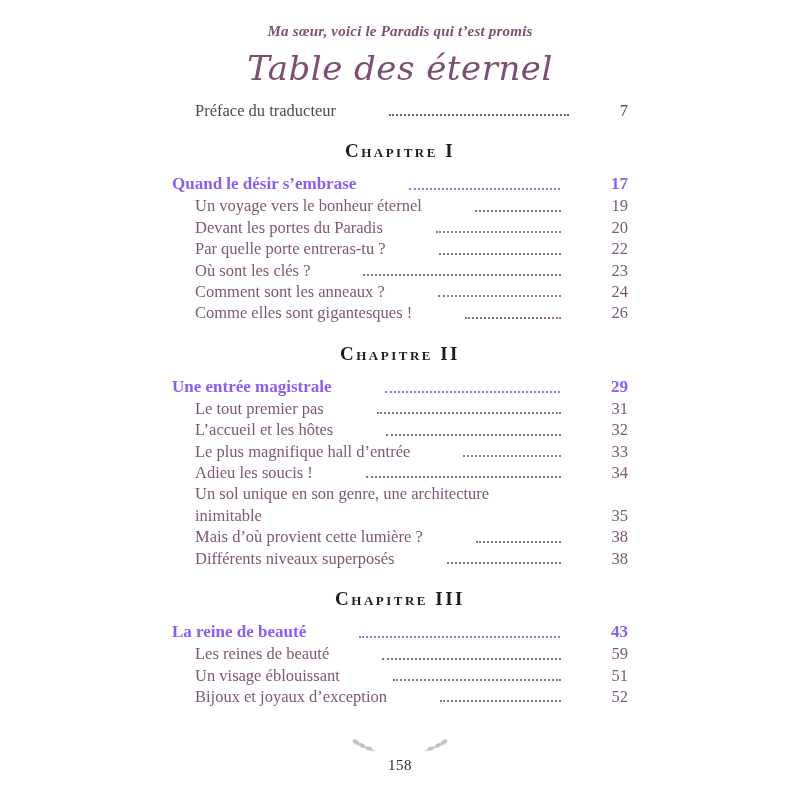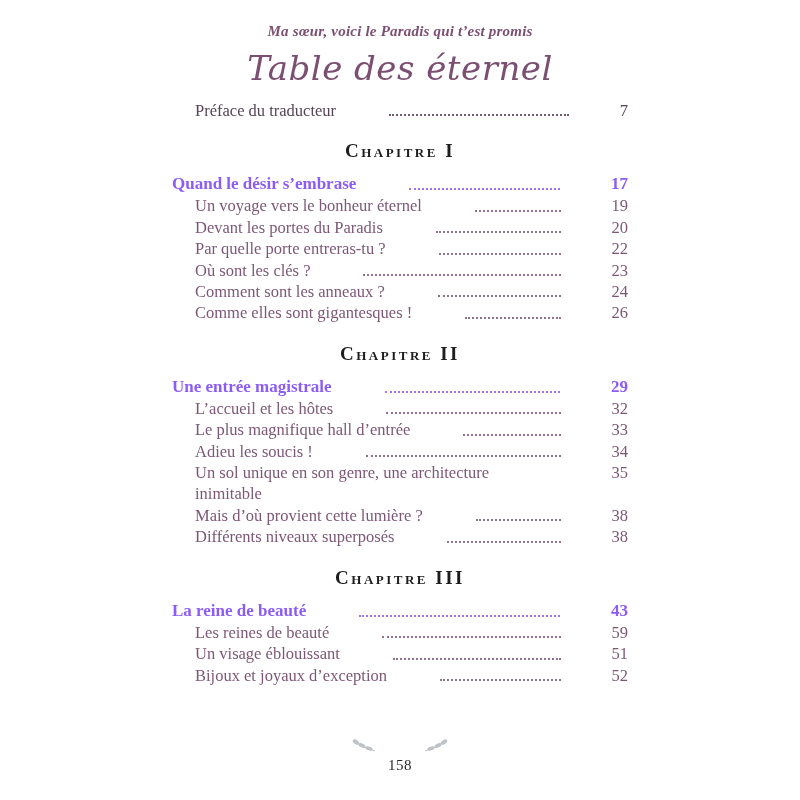--- a/index.html
+++ b/index.html
@@ -29,21 +29,21 @@
     letter-spacing: 0.5px;
     color: #7b4f71;
   }
   .toc {
     width: 456px;
     margin: 12px auto 0;
     font-size: 16.5px;
   }
   .row {
     display: flex;
-    align-items: flex-start;
+    align-items: flex-end;
     line-height: 21.4px;
     gap: 48px;
   }
   .row .dots {
     flex: 1;
     border-bottom: 2px dotted currentColor;
     align-self: flex-end;
     margin: 0 3px 5px 5px;
     opacity: 0.85;
   }
@@ -136,20 +136,25 @@
         <div class="row sub">
           <span class="label">Comme elles sont gigantesques !</span>
           <span class="dots"></span>
           <span class="pg">26</span>
         </div>
         <div class="chapter-heading">Chapitre II</div>
         <div class="row main">
           <span class="label">Une entrée magistrale</span>
           <span class="dots"></span>
           <span class="pg">29</span>
+        </div>
+        <div class="row sub">
+          <span class="label">Le tout premier pas</span>
+          <span class="dots"></span>
+          <span class="pg">31</span>
         </div>
         <div class="row sub">
           <span class="label">L’accueil et les hôtes</span>
           <span class="dots"></span>
           <span class="pg">32</span>
         </div>
         <div class="row sub">
           <span class="label">Le plus magnifique hall d’entrée</span>
           <span class="dots"></span>
           <span class="pg">33</span>

